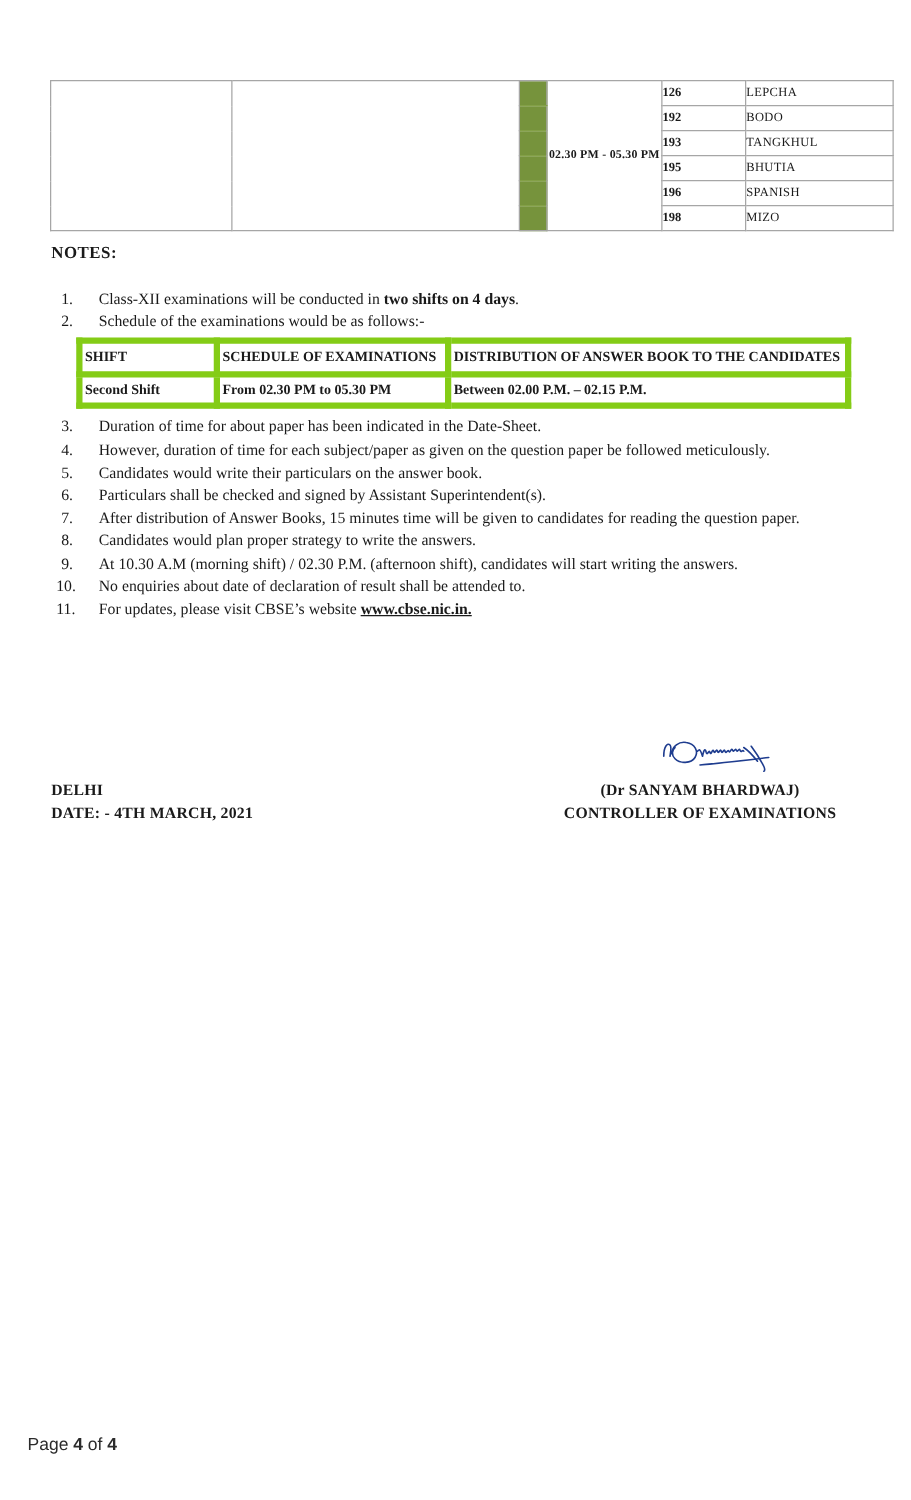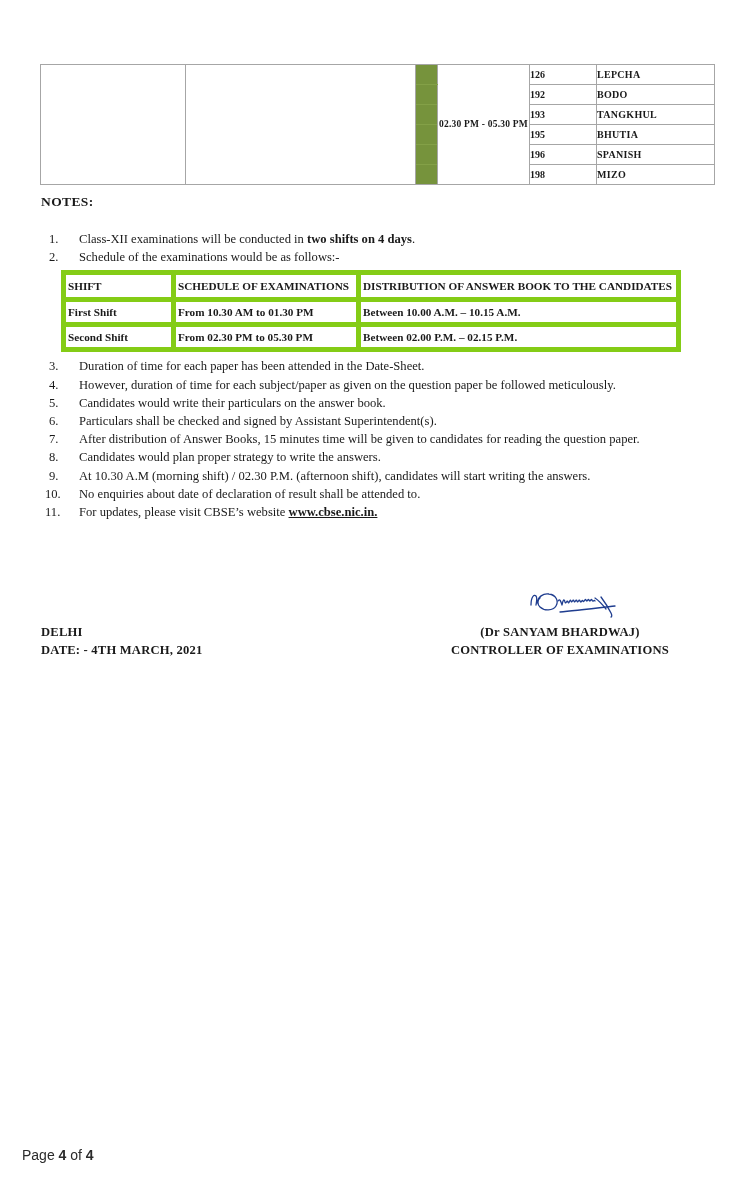--- a/index.html
+++ b/index.html
@@ -65,21 +65,21 @@
     font-family: "Liberation Serif", serif;
     letter-spacing: 0.2px;
   }
   .code-cell {
     font-weight: bold;
     font-size: 10px;
     padding-left: 9px;
     font-family: "Liberation Serif", serif;
   }
   .subj-cell {
-    font-weight: bold;
+    font-weight: normal;
     font-size: 10px;
     padding-left: 9px;
     letter-spacing: 0.3px;
     font-family: "Liberation Serif", serif;
   }
 
   
   .notes-heading {
     position: absolute;
     left: 41px;
@@ -261,36 +261,31 @@
           </colgroup>
         <thead>
           <tr>
             <td>SHIFT</td>
             <td>SCHEDULE OF EXAMINATIONS</td>
             <td>DISTRIBUTION OF ANSWER BOOK TO THE CANDIDATES</td>
           </tr>
         </thead>
         <tbody>
           <tr>
-            <td>First Shift</td>
-            <td>From 10.30 AM to 01.30 PM</td>
-            <td>Between 10.00 A.M. – 10.15 A.M.</td>
-          </tr>
-          <tr>
             <td>Second Shift</td>
             <td>From 02.30 PM to 05.30 PM</td>
             <td>Between 02.00 P.M. – 02.15 P.M.</td>
           </tr>
         </tbody>
       </table>
     </div>
 
     <div class="note-row">
       <div class="note-num">3.</div>
-      <div class="note-text nojust">Duration of time for each paper has been attended in the Date-Sheet.</div>
+      <div class="note-text nojust">Duration of time for about paper has been indicated in the Date-Sheet.</div>
     </div>
 
     <div class="note-row">
       <div class="note-num">4.</div>
       <div class="note-text">However, duration of time for each subject/paper as given on the question paper be followed meticulously.</div>
     </div>
 
     <div class="note-row">
       <div class="note-num">5.</div>
       <div class="note-text nojust">Candidates would write their particulars on the answer book.</div>

